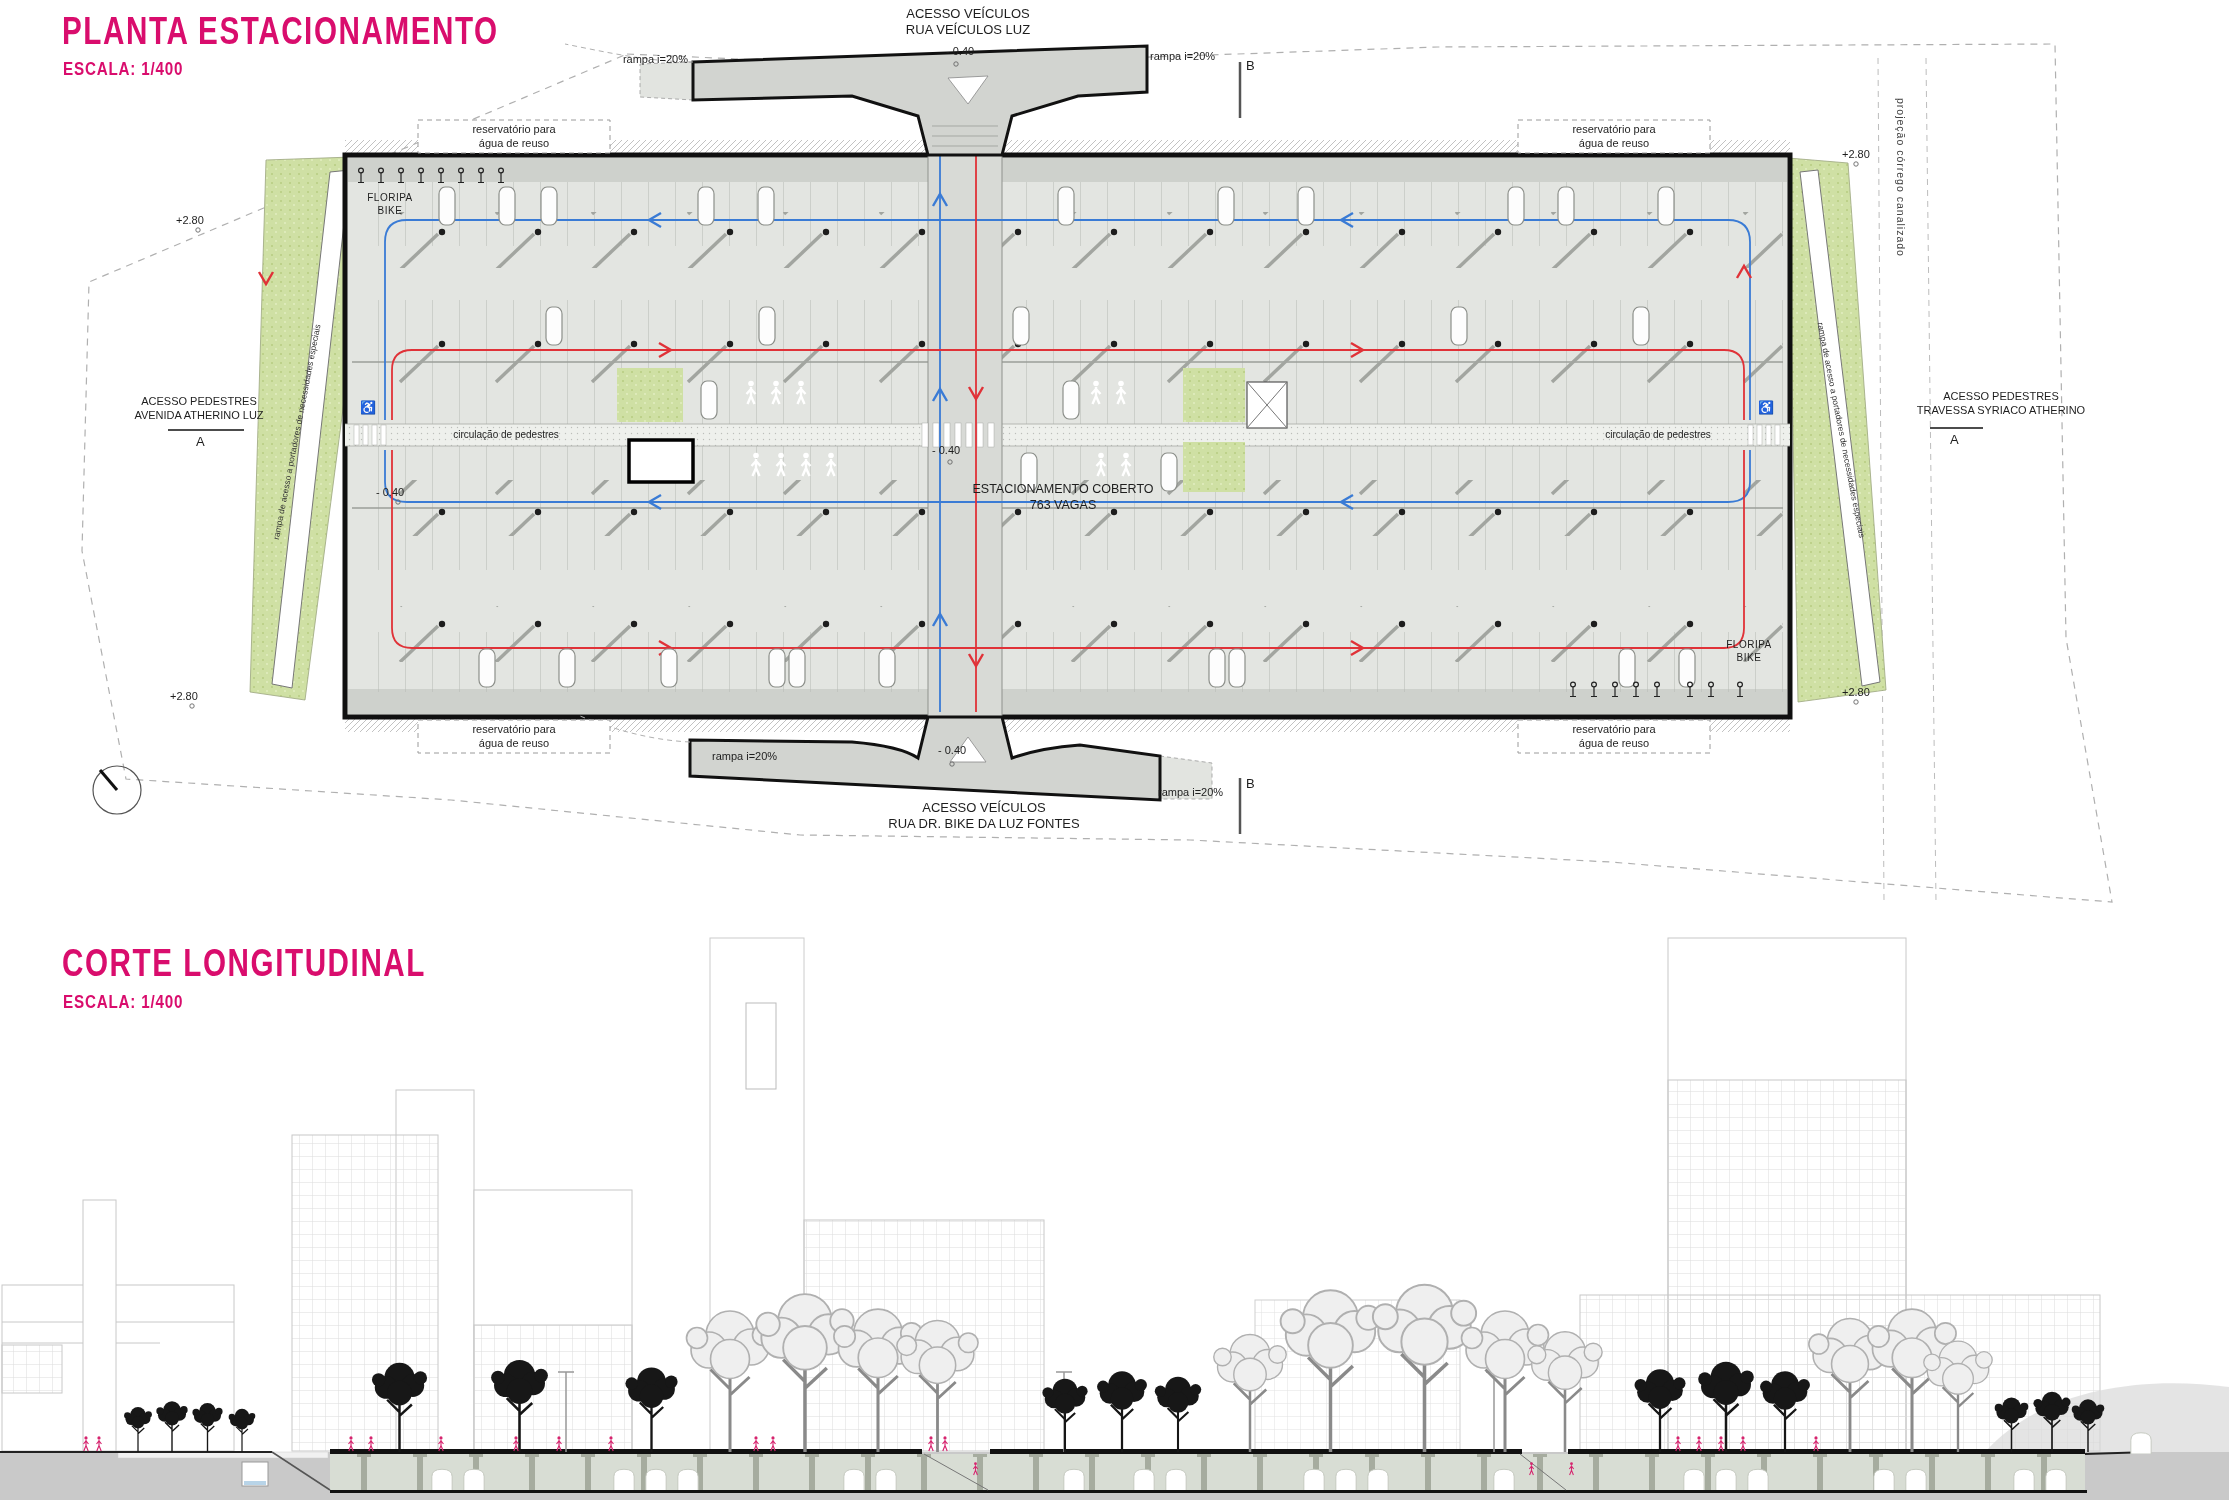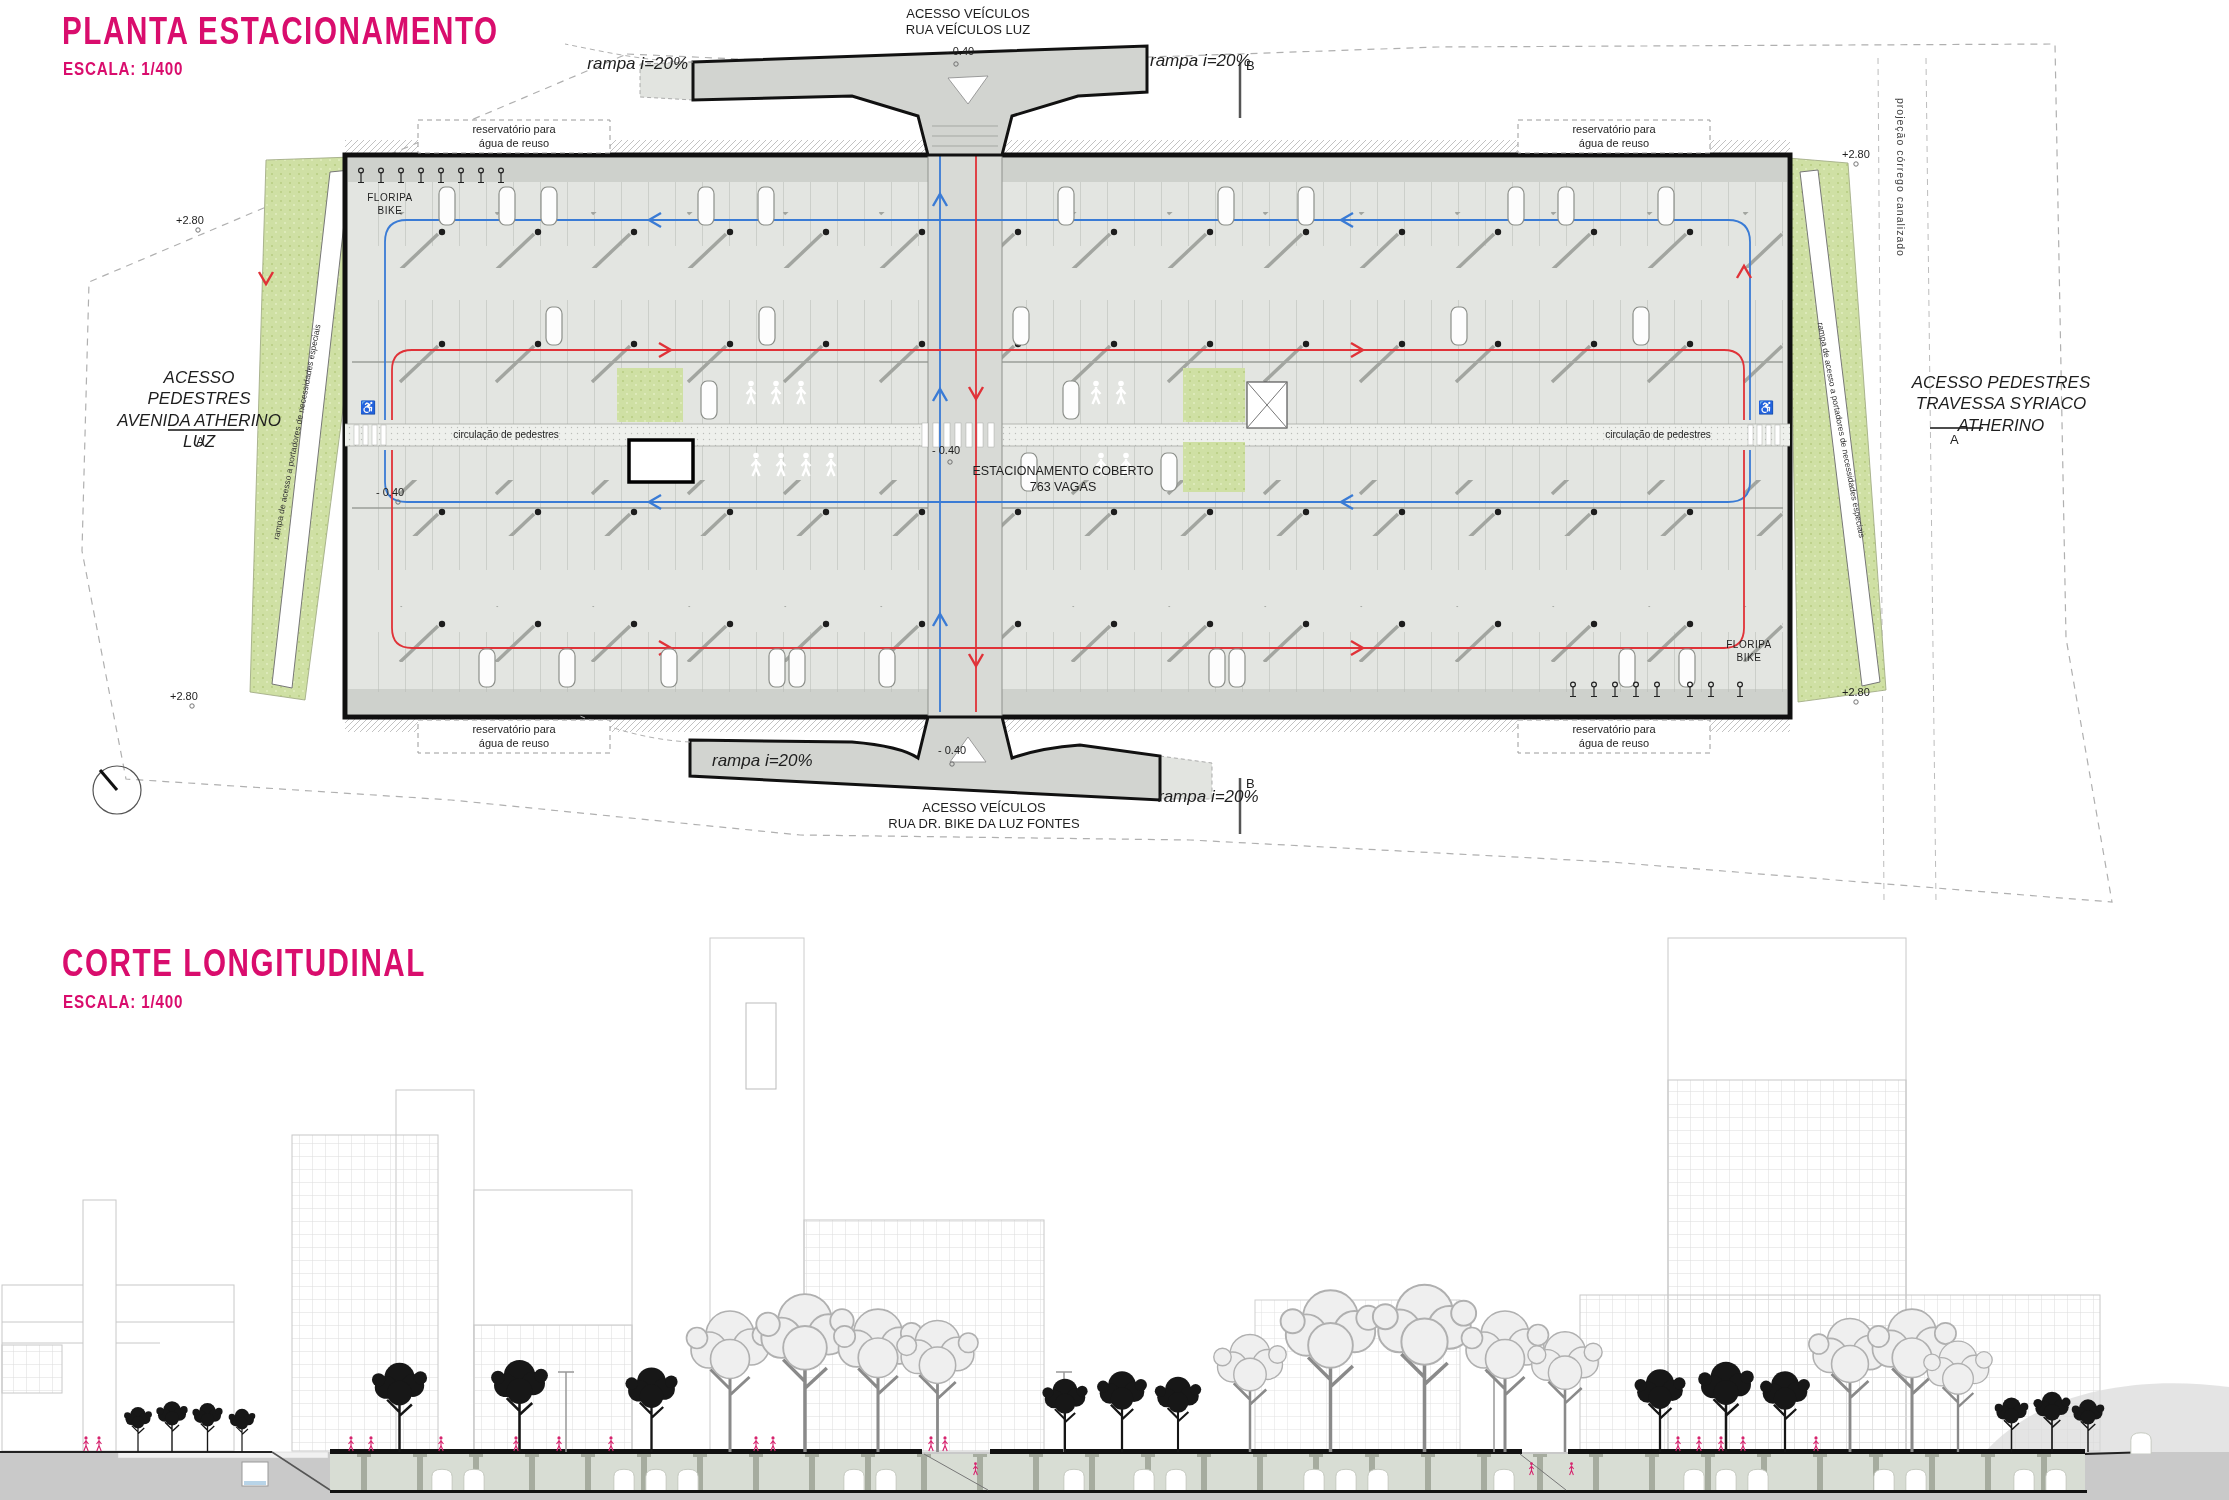--- a/index.html
+++ b/index.html
@@ -5,21 +5,21 @@
   html,body{margin:0;padding:0;background:#fff;}
   #page{position:relative;width:2229px;height:1500px;overflow:hidden;background:#fff;
         font-family:"Liberation Sans",sans-serif;}
   svg{position:absolute;left:0;}
   .lbl{position:absolute;color:#1e1e1e;font-family:"Liberation Sans",sans-serif;line-height:1.25;}
   .ctr{transform:translate(-50%,-50%);text-align:center;}
   .title{color:var(--accent-pink);font-weight:bold;font-size:38px;letter-spacing:2px;
          transform:scaleX(.78);transform-origin:0 0;white-space:nowrap;}
   .subtitle{color:var(--accent-pink);font-weight:bold;font-size:19px;letter-spacing:1px;
          transform:scaleX(.8);transform-origin:0 0;white-space:nowrap;}
-  .s11{font-size:13px;} .s11n{font-size:17px;font-style:italic;} .s10{font-size:10px;} .s9{font-size:11px;}
+  .s11{font-size:13px;} .s11n{font-size:11px;} .s10{font-size:10px;} .s9{font-size:11px;}
   .s13{font-size:13px;} .s12{font-size:12.5px;} .s8{font-size:8.5px;}
   .rot-stream{writing-mode:vertical-rl;letter-spacing:1px;color:#444;font-size:10.5px;}
   .rot-ramp-l{transform:translate(-50%,-50%) rotate(-79deg);white-space:nowrap;color:#333;}
   .rot-ramp-r{transform:translate(-50%,-50%) rotate(79deg);white-space:nowrap;color:#333;}
   .stroke-blue{stroke:var(--circulation-blue);fill:none;}
   .stroke-red{stroke:var(--circulation-red);fill:none;}
   .fill-grass{fill:var(--grass-green);}
   .fill-pink{fill:var(--figure-pink);}
   .stroke-pink{stroke:var(--figure-pink);fill:none;}
 </style>
@@ -513,21 +513,21 @@
       <div>AVENIDA ATHERINO LUZ</div>
 </div>
 <div class="lbl s11n ctr" style="left:2001px;top:404px;width:190px">
   <div>ACESSO PEDESTRES</div>
       <div>TRAVESSA SYRIACO ATHERINO</div>
 </div>
 
 <div class="lbl s10 ctr" style="left:506px;top:435px">circulação de pedestres</div>
 <div class="lbl s10 ctr" style="left:1658px;top:435px">circulação de pedestres</div>
 
-<div class="lbl s12 ctr" style="left:1063px;top:480px;width:260px">
+<div class="lbl s12 ctr" style="left:1063px;top:498px;width:260px">
   <div>ESTACIONAMENTO COBERTO</div>
       <div>763 VAGAS</div>
 </div>
 
 <div class="lbl rot-stream" style="left:1894px;top:98px">projeção córrego canalizado</div>
 
 <div class="lbl s8 rot-ramp-l" style="left:297px;top:432px">rampa de acesso a portadores de necessidades especiais</div>
 <div class="lbl s8 rot-ramp-r" style="left:1841px;top:430px">rampa de acesso a portadores de necessidades especiais</div>
 
 <div class="lbl s9" style="left:176px;top:214px">+2.80</div>

